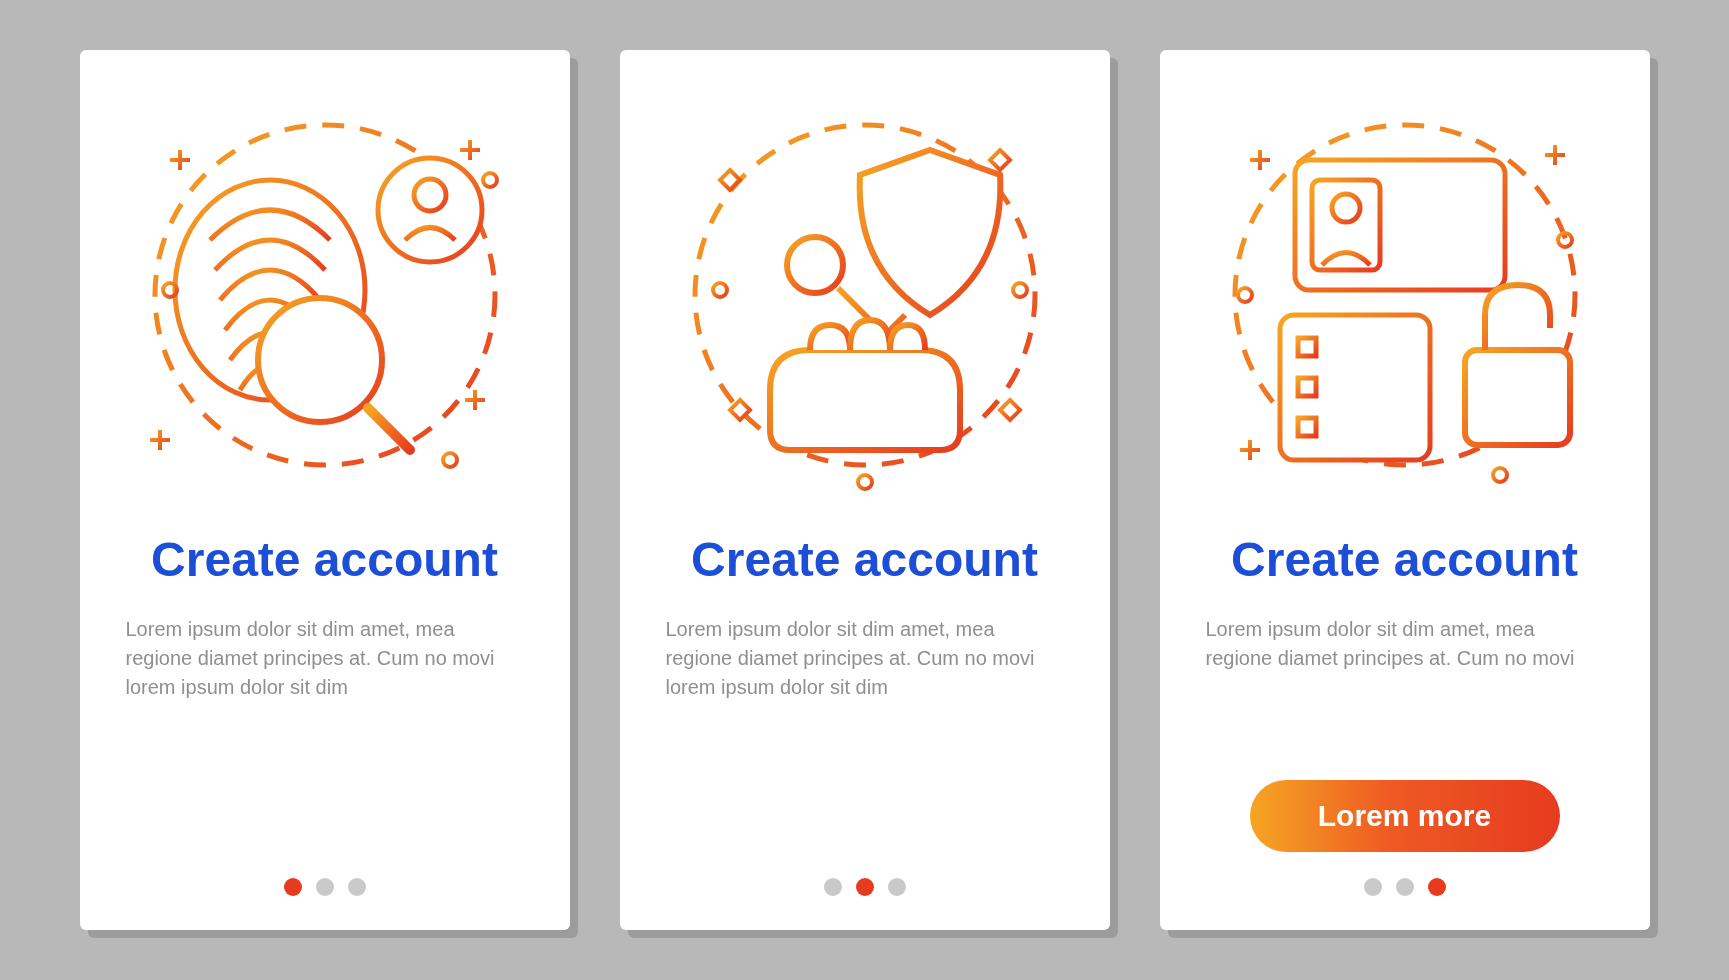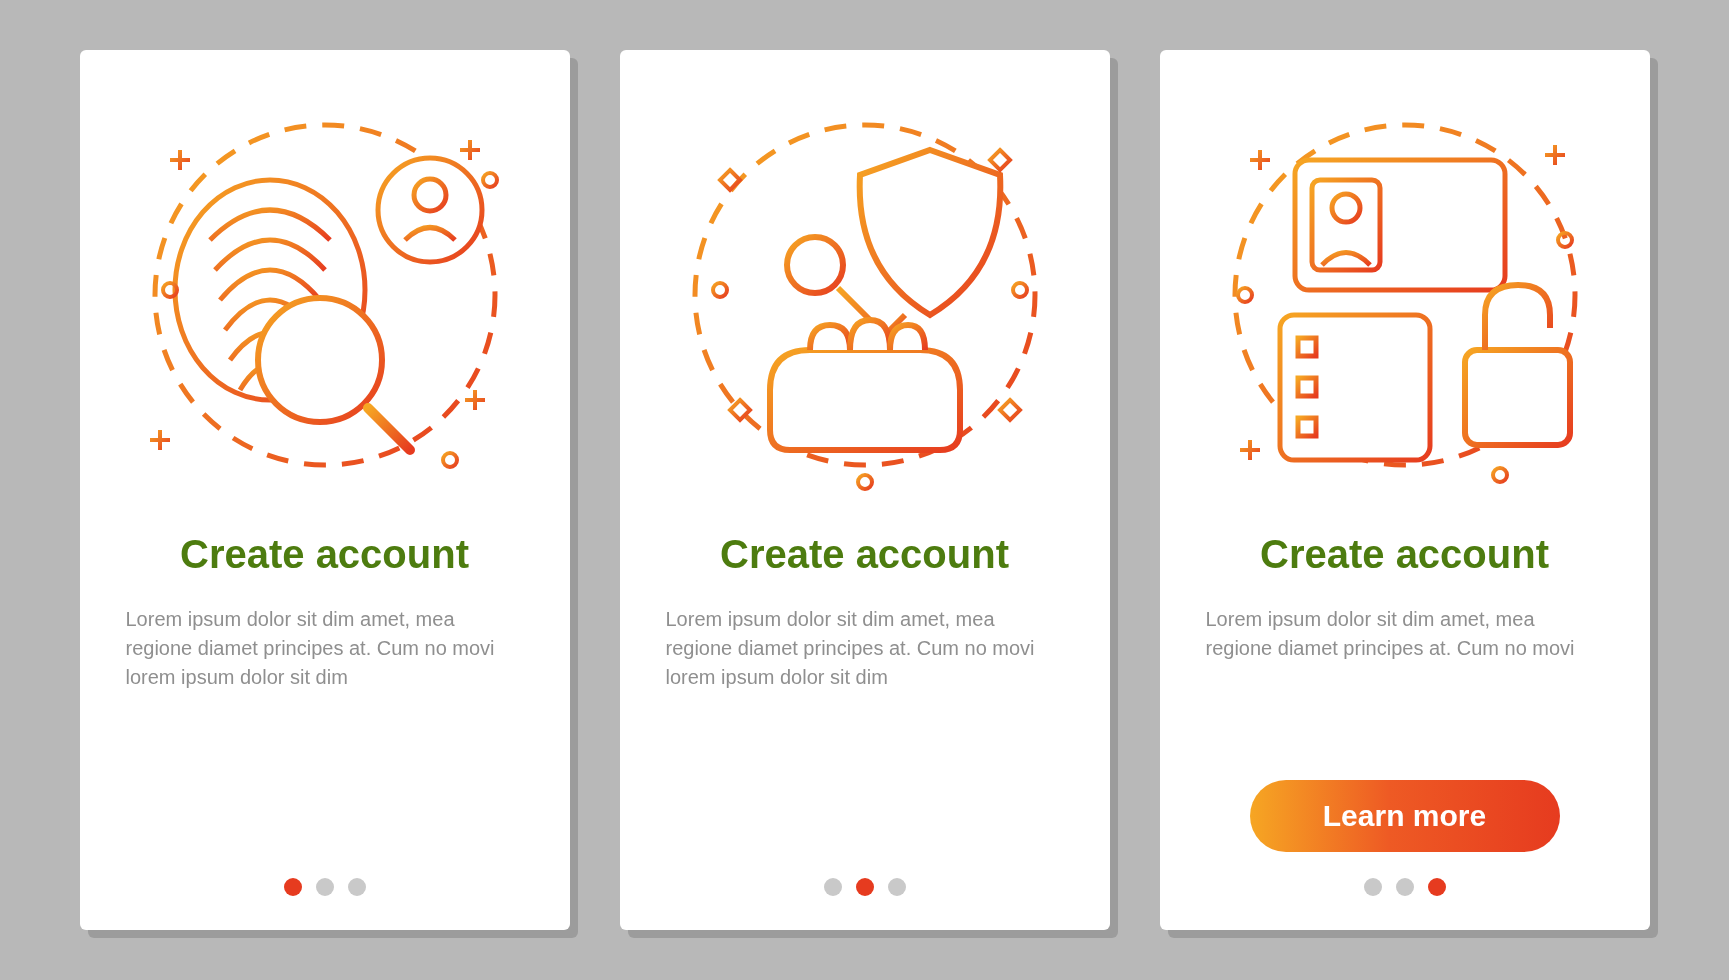--- a/index.html
+++ b/index.html
@@ -1,20 +1,20 @@
 <!DOCTYPE html>
 <html><head>
 <meta charset="utf-8">
 <style>
 *{margin:0;padding:0;box-sizing:border-box}
 body{background:#b8b8b8;width:1729px;height:980px;display:flex;justify-content:center;align-items:center;gap:50px;font-family:Arial,sans-serif}
 .card{width:490px;height:880px;background:#fff;border-radius:6px;box-shadow:8px 8px 0 rgba(0,0,0,.15);display:flex;flex-direction:column;align-items:center;padding:30px 40px 28px}
 .illo{width:410px;height:410px;position:relative;margin-top:10px}
 .illo svg{width:100%;height:100%}
-.title{font-size:40px;font-weight:700;color:#4d7c0f;margin-top:32px;text-align:right}
+.title{font-size:48px;font-weight:700;color:#1d4ed8;margin-top:32px;text-align:right}
 .body{font-size:20px;line-height:1.45;color:#8f8f8f;margin-top:28px;text-align:left;padding:0 6px}
 .spacer{flex:1}
 .cta{width:310px;height:72px;border-radius:40px;background:linear-gradient(90deg,#f6a623 0%,#ee5a24 45%,#e63b1f 100%);color:#fff;font-size:30px;font-weight:600;border:none;cursor:pointer;margin-bottom:26px;display:flex;align-items:center;justify-content:center}
 .dots{display:flex;gap:14px;margin-bottom:6px}
 .dot{width:18px;height:18px;border-radius:50%;background:#c9c9c9}
 .dot.active{background:#e63b1f}
 </style>
 </head>
 <body>
 
@@ -148,19 +148,19 @@
         <path d="M50 350 l0 20 M40 360 l20 0"></path>
         <circle cx="365" cy="150" r="7"></circle>
           <circle cx="45" cy="205" r="7"></circle>
           <circle cx="300" cy="385" r="7"></circle>
       </g>
     </svg>
   </div>
   <h2 class="title">Create account</h2>
   <p class="body">Lorem ipsum dolor sit dim amet, mea regione diamet principes at. Cum no movi</p>
   <div class="spacer"></div>
-  <button class="cta">Learn more</button>
+  <button class="cta">Lorem more</button>
   <div class="dots">
     <span class="dot"></span>
     <span class="dot"></span>
     <span class="dot active"></span>
   </div>
 </div>
 
 </body></html>

